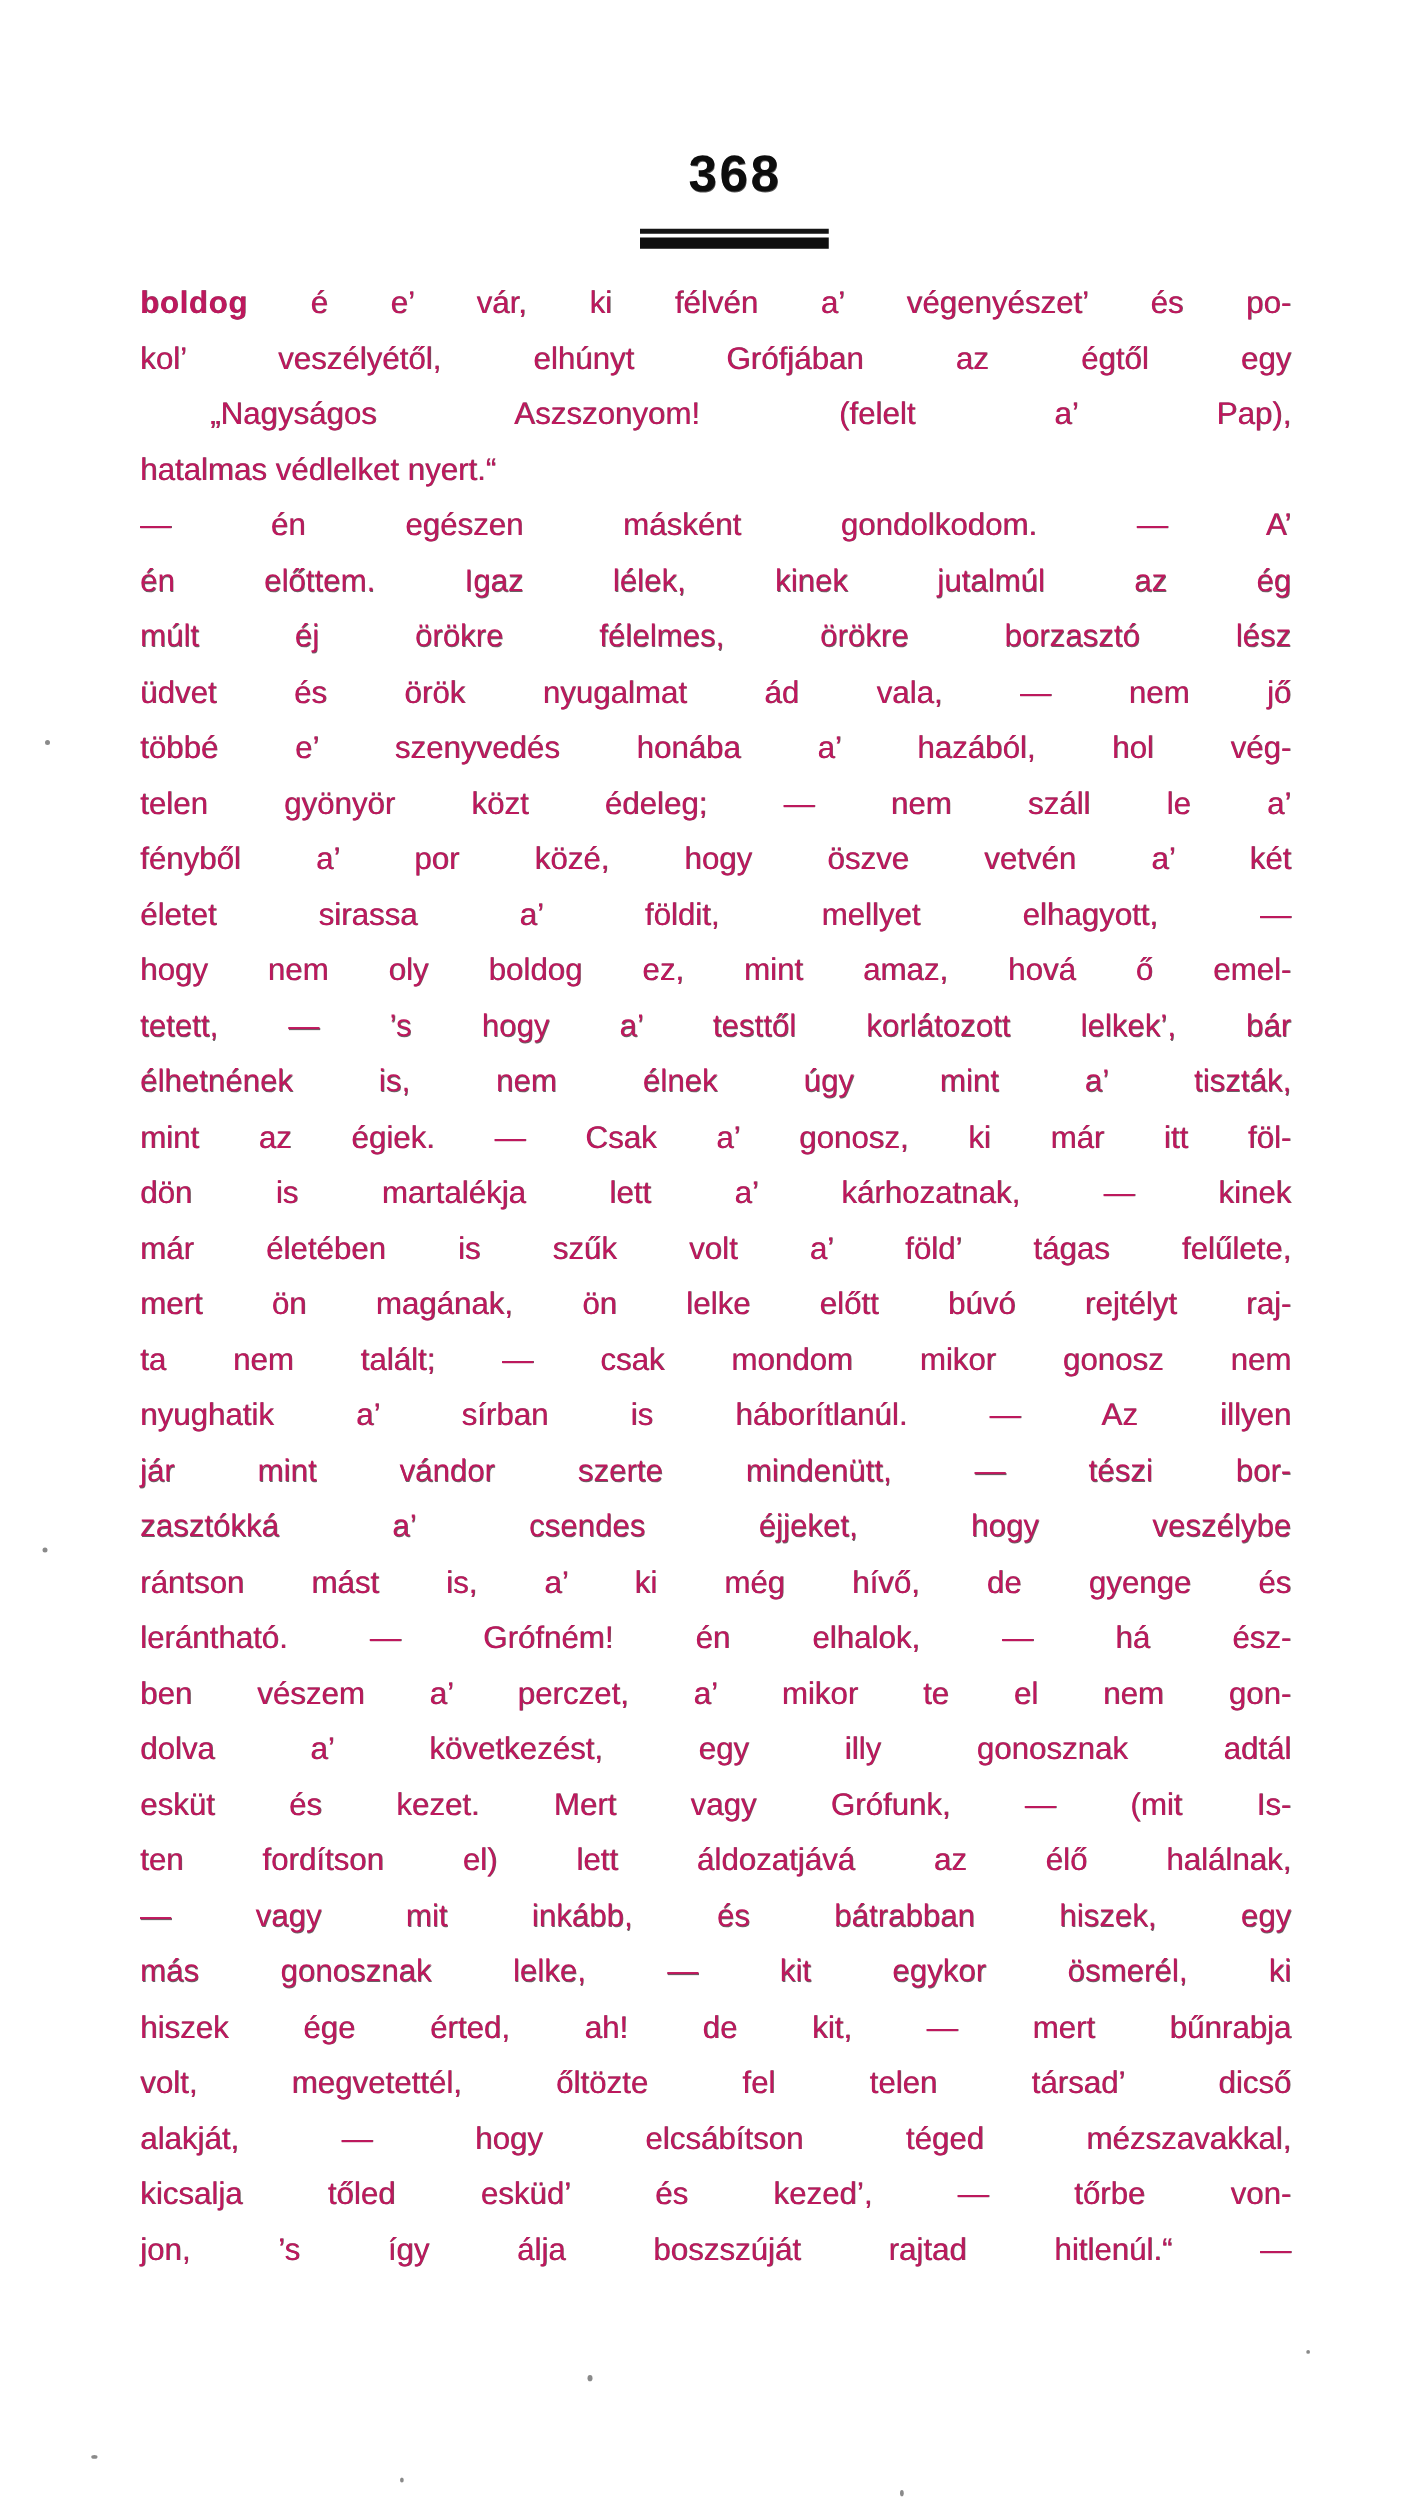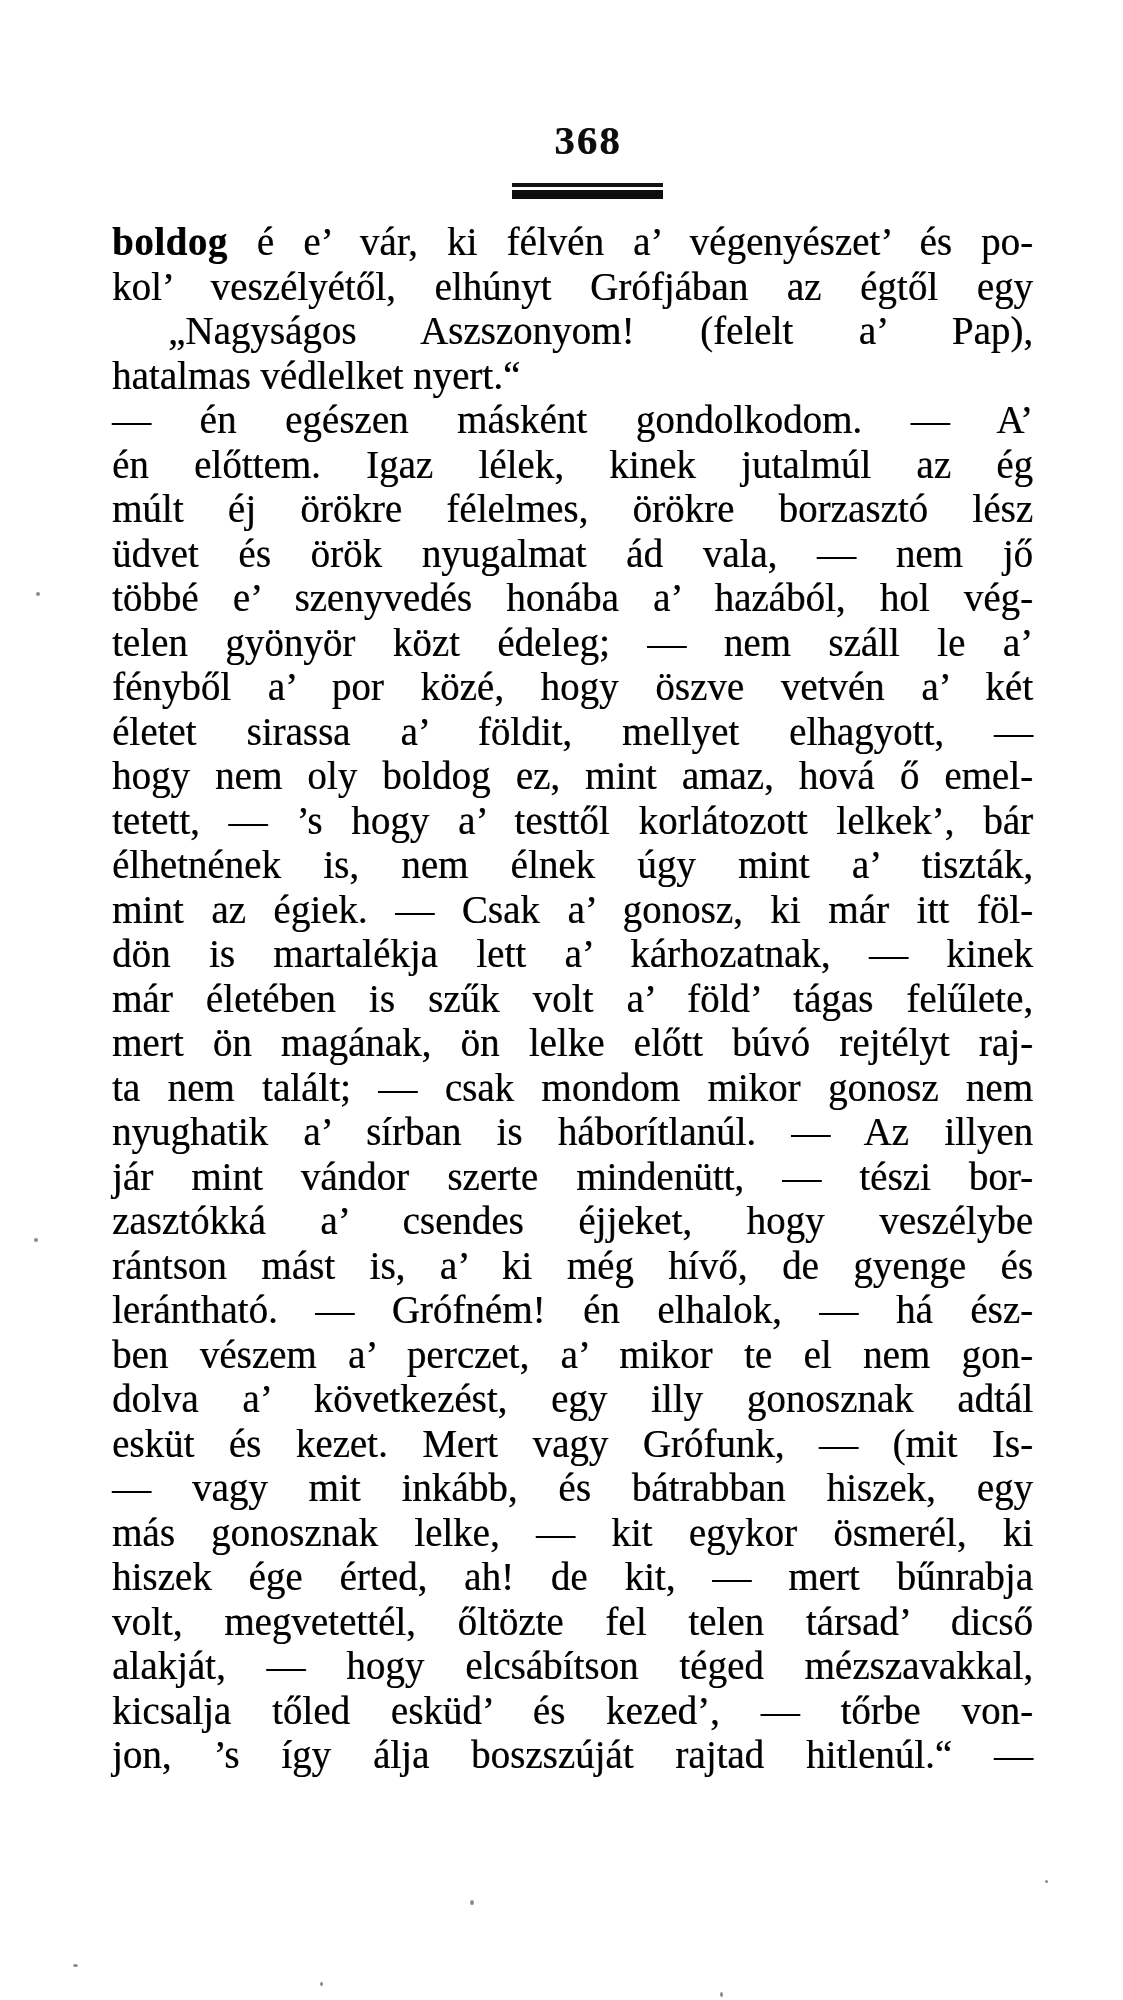--- a/index.html
+++ b/index.html
@@ -7,21 +7,21 @@
     padding: 0;
     background: #ffffff;
   }
   .sheet {
     position: relative;
     width: 1123px;
     height: 2000px;
     background: #ffffff;
     overflow: hidden;
     color: #101010;
-    font-family: Liberation Serif, serif;
+    font-family: Liberation Sans, sans-serif;
   }
   .pagenum {
     position: absolute;
     top: 116px;
     left: 0;
     width: 1176px;
     text-align: center;
     font-size: 41px;
     font-weight: bold;
     letter-spacing: 2px;
@@ -41,23 +41,23 @@
   }
   .double-rule .thick {
     height: 9px;
     background: #0e0e0e;
   }
   .text-block {
     position: absolute;
     left: 112px;
     top: 220px;
     width: 921px;
-    font-size: 39px;
+    font-size: 25px;
     line-height: 44.5px;
-    color: #000000;
+    color: #be185d;
     text-shadow: 0.5px 0.3px 0 rgba(18,18,18,0.65);
   }
   .line {
     text-align: justify;
     text-align-last: left;
     white-space: normal;
   }
   .line.just {
     text-align-last: justify;
   }
@@ -109,20 +109,21 @@
       <div class="line just">mert ön magának, ön lelke előtt búvó rejtélyt raj-</div>
       <div class="line just">ta nem talált; — csak mondom mikor gonosz nem</div>
       <div class="line just">nyughatik a’ sírban is háborítlanúl. — Az illyen</div>
       <div class="line just">jár mint vándor szerte mindenütt, — tészi bor-</div>
       <div class="line just">zasztókká a’ csendes éjjeket, hogy veszélybe</div>
       <div class="line just">rántson mást is, a’ ki még hívő, de gyenge és</div>
       <div class="line just">lerántható. — Grófném! én elhalok, — há ész-</div>
       <div class="line just">ben vészem a’ perczet, a’ mikor te el nem gon-</div>
       <div class="line just">dolva a’ következést, egy illy gonosznak adtál</div>
       <div class="line just">esküt és kezet. Mert vagy Grófunk, — (mit Is-</div>
+      <div class="line just">ten fordítson el) lett áldozatjává az élő halálnak,</div>
       <div class="line just">— vagy mit inkább, és bátrabban hiszek, egy</div>
       <div class="line just">más gonosznak lelke, — kit egykor ösmerél, ki</div>
       <div class="line just">hiszek ége érted, ah! de kit, — mert bűnrabja</div>
       <div class="line just">volt, megvetettél, őltözte fel telen társad’ dicső</div>
       <div class="line just">alakját, — hogy elcsábítson téged mézszavakkal,</div>
       <div class="line just">kicsalja tőled esküd’ és kezed’, — tőrbe von-</div>
       <div class="line just">jon, ’s így álja boszszúját rajtad hitlenúl.“ —</div>
     </div>
 
   <div class="speck" style="left:36px;top:592px;width:4px;height:4px;"></div>

